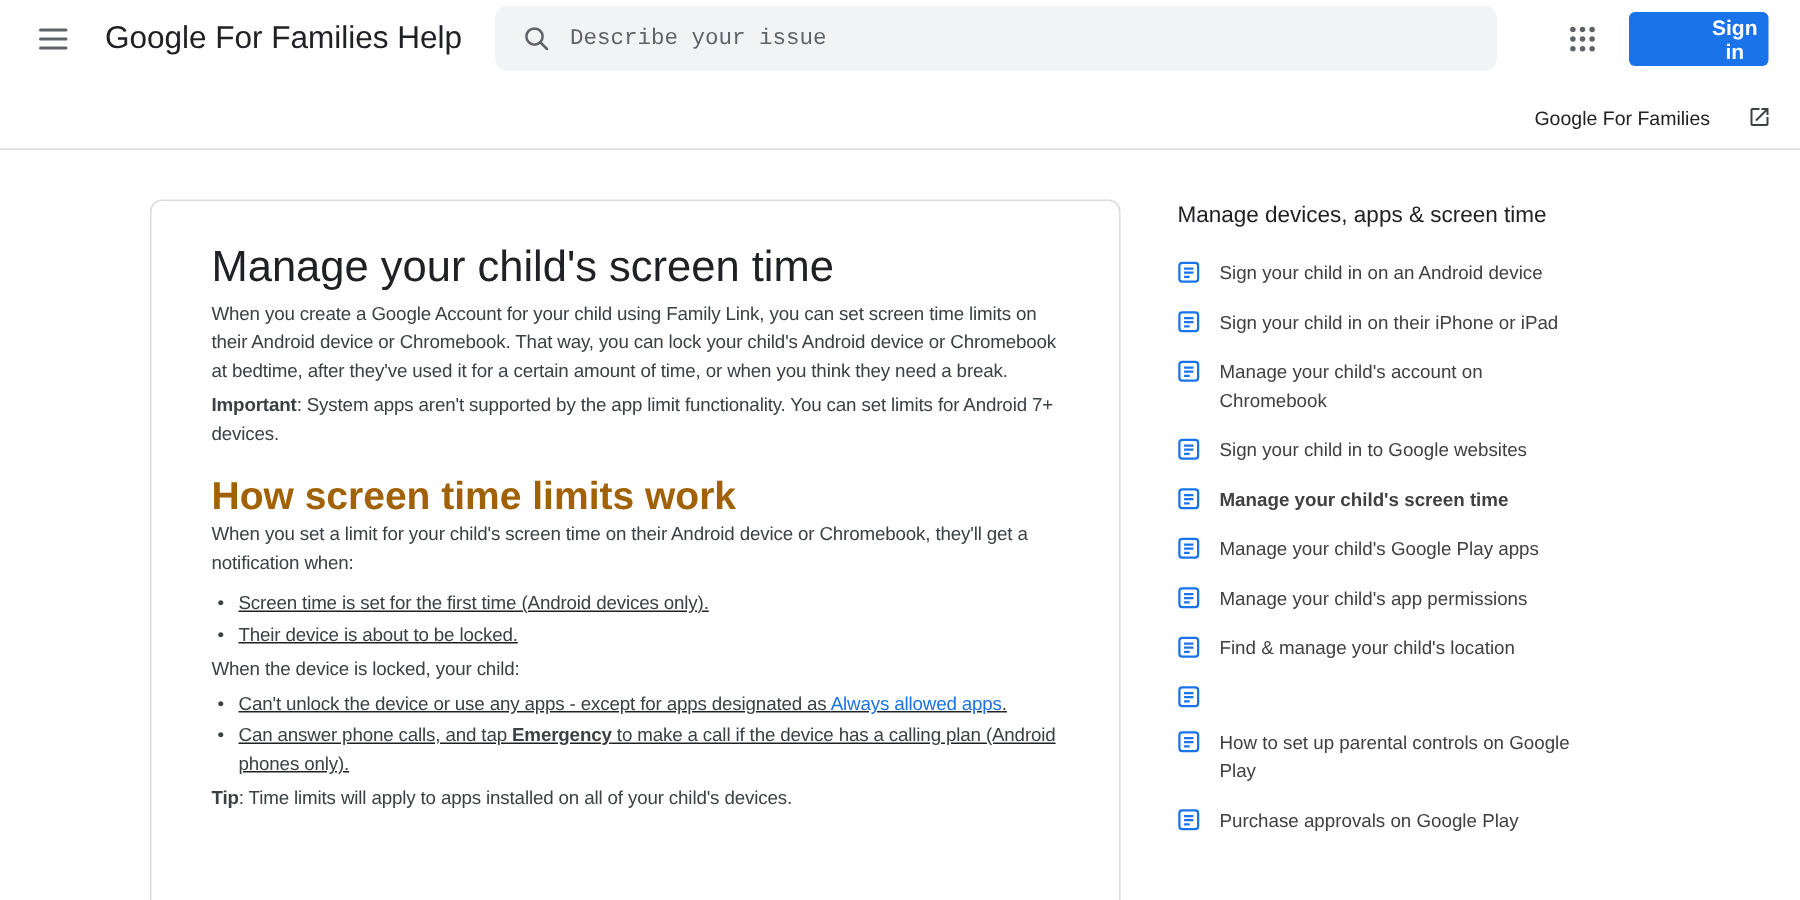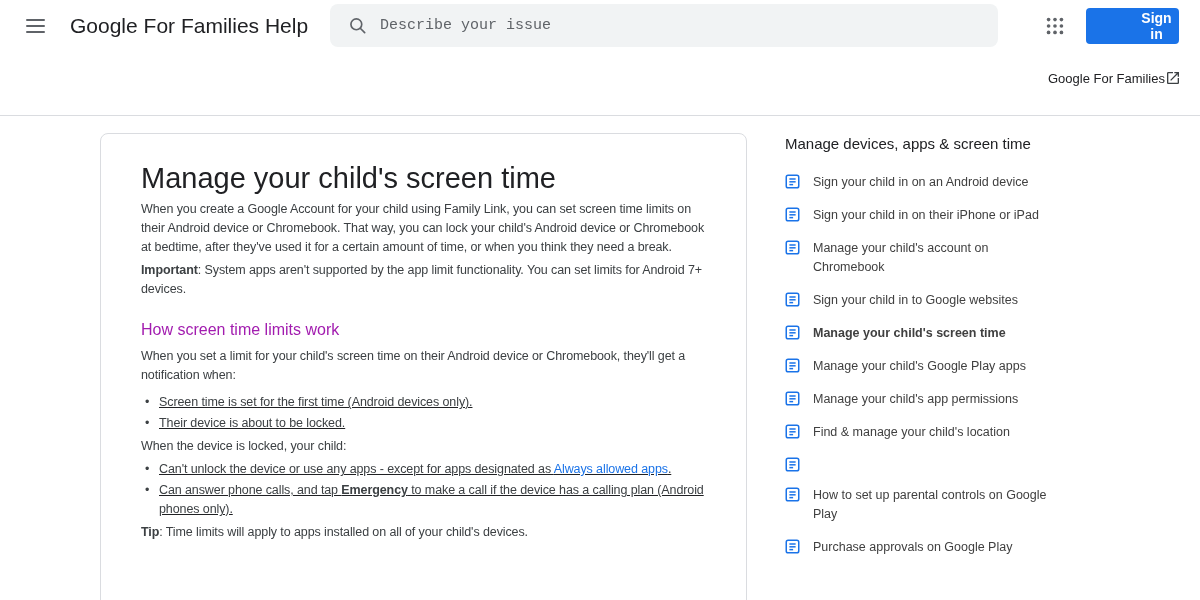--- a/index.html
+++ b/index.html
@@ -1,20 +1,20 @@
 <!DOCTYPE html>
 <html><head>
 <meta charset="utf-8">
 <style>
   * { margin:0; padding:0; box-sizing:border-box; }
   html,body { width:1200px; height:600px; overflow:hidden; background:#fff;
               font-family:"Liberation Sans", sans-serif; color:#202124; }
 
   
-  .header { position:relative; width:1200px; height:116px; background:#fff;
+  .header { position:relative; width:1200px; height:100px; background:#fff;
             border-bottom:1px solid #dadce0; }
   .menu-btn { position:absolute; left:20px; top:12px; width:30px; height:28px;
               background:none; border:none; cursor:pointer; }
   .menu-btn span { display:block; width:19px; height:2px; background:#5f6368;
                    margin:4px auto; border-radius:1px; }
   .product-title { position:absolute; left:70px; top:12px; font-size:21px;
                    line-height:28px; color:#202124; font-weight:400; white-space:nowrap; }
   .search-box { position:absolute; left:330px; top:4px; width:668px; height:43px;
                 background:#f1f3f4; border-radius:8px; display:flex; align-items:center; }
   .search-box svg { margin:0 12px 0 18px; flex:none; }
@@ -22,34 +22,34 @@
                       font-size:15px; color:#202124;
                       font-family:Liberation Mono, monospace; }
   .search-box input::placeholder { color:#5f6368; }
   .apps-btn { position:absolute; left:1041px; top:13px; width:28px; height:28px;
               background:none; border:none; cursor:pointer; }
   .signin-btn { position:absolute; left:1086px; top:8px; width:93px; height:36px;
                 background:#1a73e8; color:#fff; border:none; border-radius:4px;
                 font-size:14px; font-weight:bold; cursor:pointer;
                 font-family:"Liberation Sans", sans-serif;padding-left:48px; }
   .product-external { position:absolute; right:19px; top:70px; display:flex;
-                      align-items:center; gap:0; font-size:13px; color:#202124;
+                      align-items:center; gap:25px; font-size:13px; color:#202124;
                       text-decoration:none; }
 
   
   .card { position:absolute; left:100px; top:133px; width:647px; height:900px;
           background:#fff; border:1px solid #dadce0; border-radius:8px;
           padding:0 40px; }
   .card h1 { margin-top:26px; font-size:29px; line-height:36px; font-weight:400;
              color:#202124; }
   .card p, .card li { font-size:12.5px; line-height:19px; color:#3c4043;
                       letter-spacing:-0.1px; }
   .card p.para { margin-top:4px; }
-  .card h2 { margin-top:18px; font-size:16px; line-height:26px; font-weight:400;
-             color:#a21caf; }
+  .card h2 { margin-top:18px; font-size:26px; line-height:26px; font-weight:700;
+             color:#a16207; }
   .card ul { margin-top:8px; list-style:none;text-decoration:underline; }
   .card ul.tight { margin-top:4px; }
   .card li { padding-left:18px; position:relative; margin-bottom:2px; }
   .card li::before { content:"\2022"; position:absolute; left:4px; color:#3c4043; }
   .bold-inline { font-weight:bold; color:#3c4043; }
   a.inline-link { color:#1a73e8; text-decoration:none; cursor:pointer; }
   .locked-intro { margin-top:6px; }
   .tip-para { margin-top:8px; }
 
   

